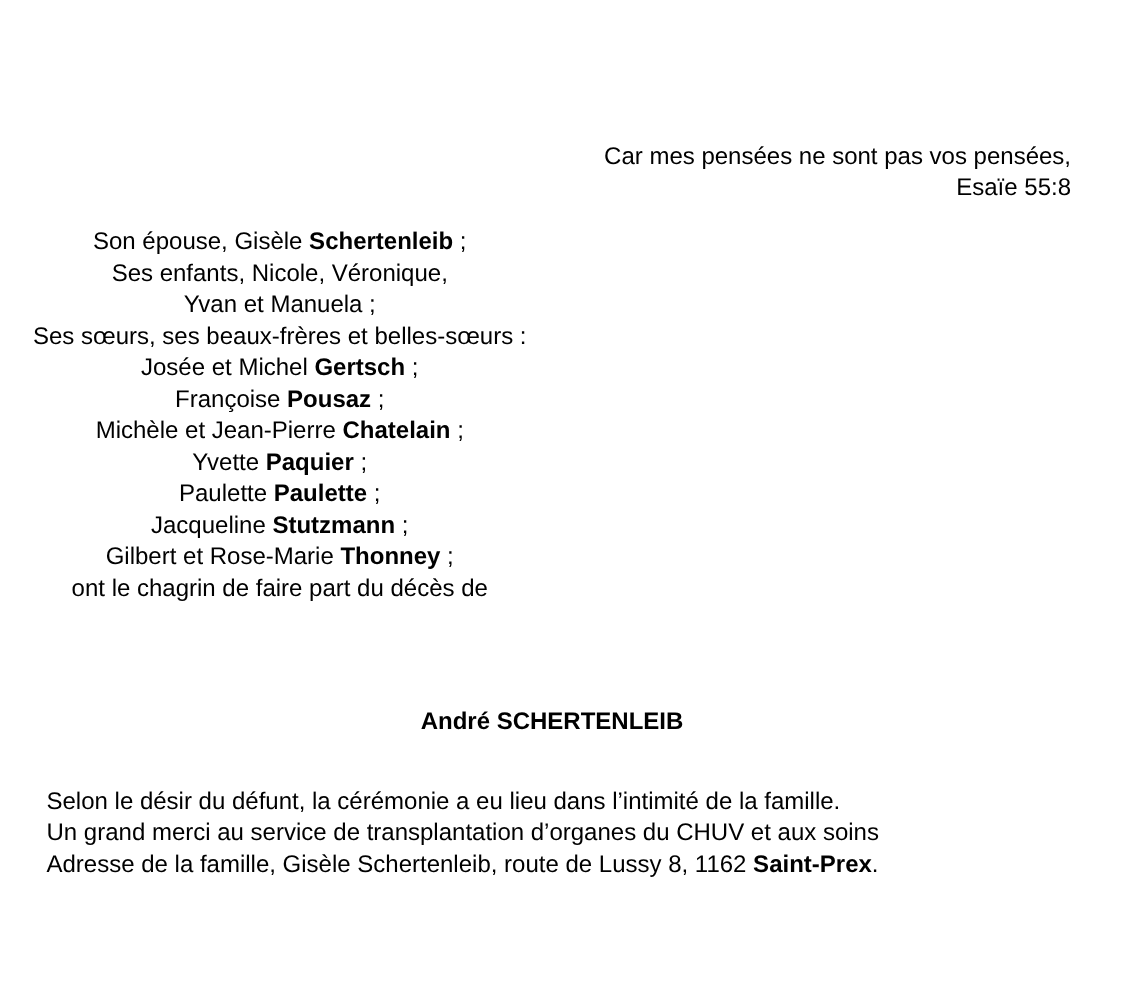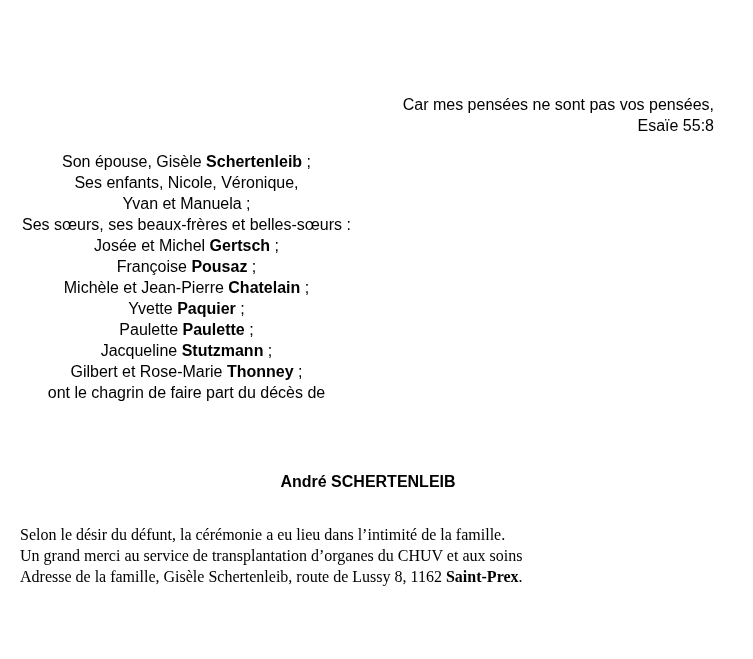--- a/index.html
+++ b/index.html
@@ -35,23 +35,22 @@
     position: absolute;
     top: 471px;
     left: 22px;
     width: 692px;
     text-align: center;
     font-weight: bold;
   }
   .closing {
     position: absolute;
     top: 524px;
-    left: 20px;
+    left: 31px;
     text-align: left;
-    font-family: Liberation Serif, serif;
   }
   .bold {
     font-weight: bold;
   }
   .line {
     white-space: pre-wrap;
   }
 </style>
 </head>
 <body>

